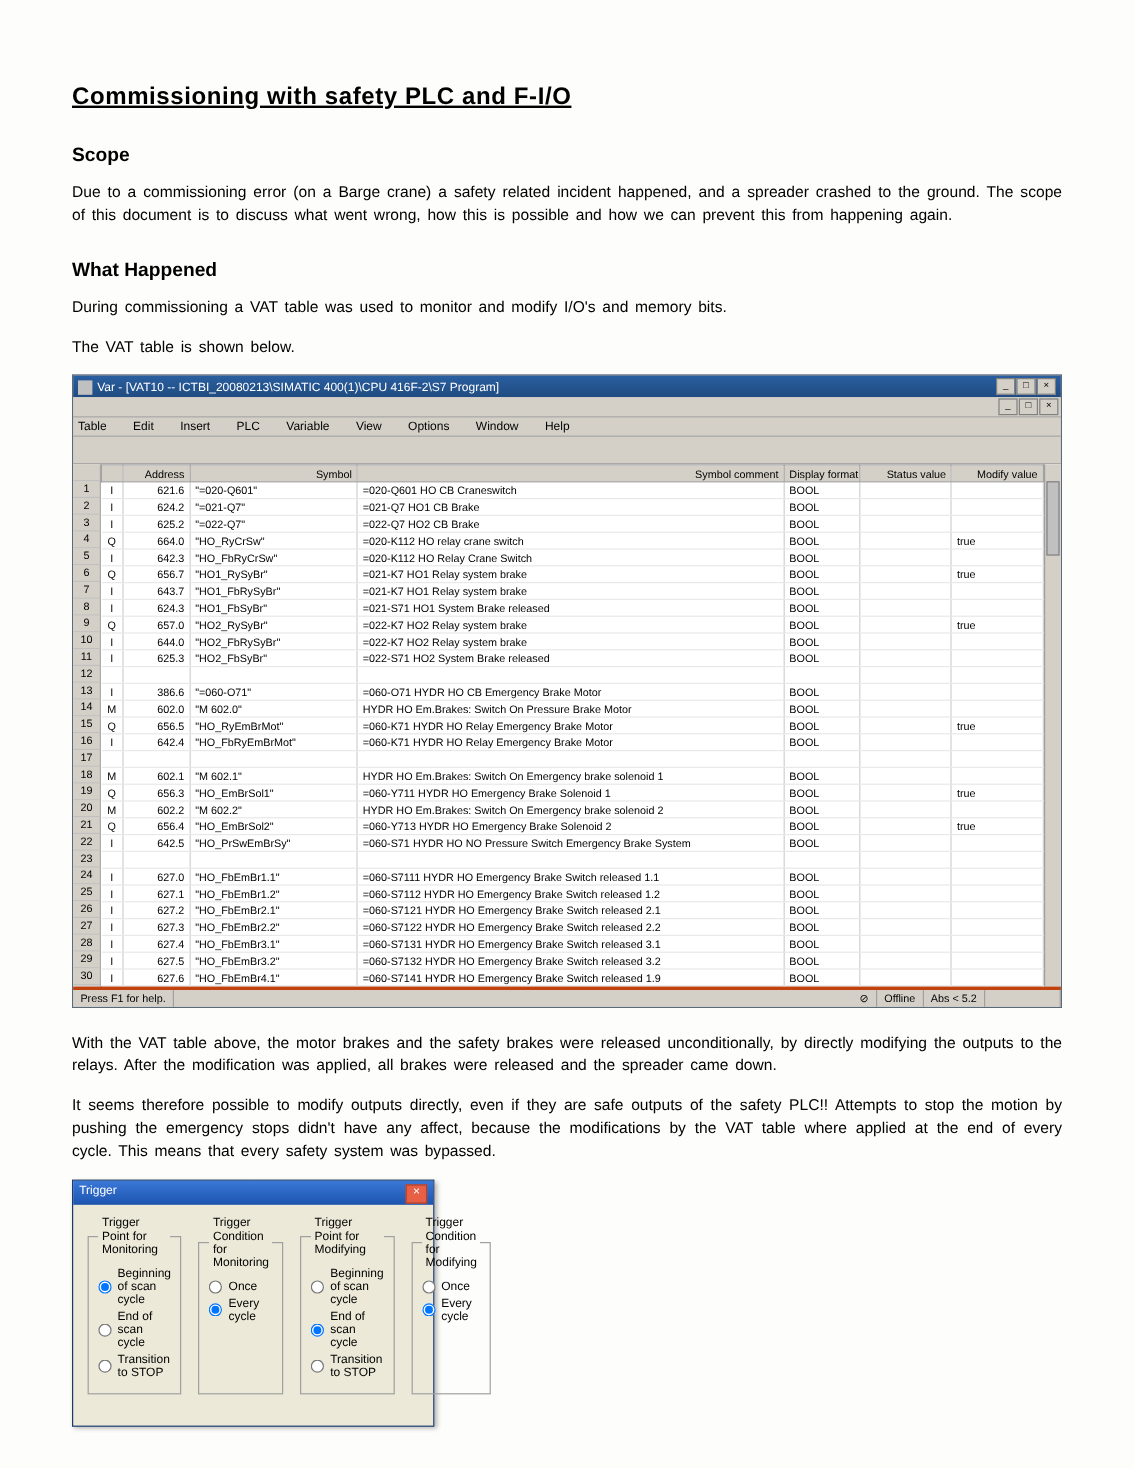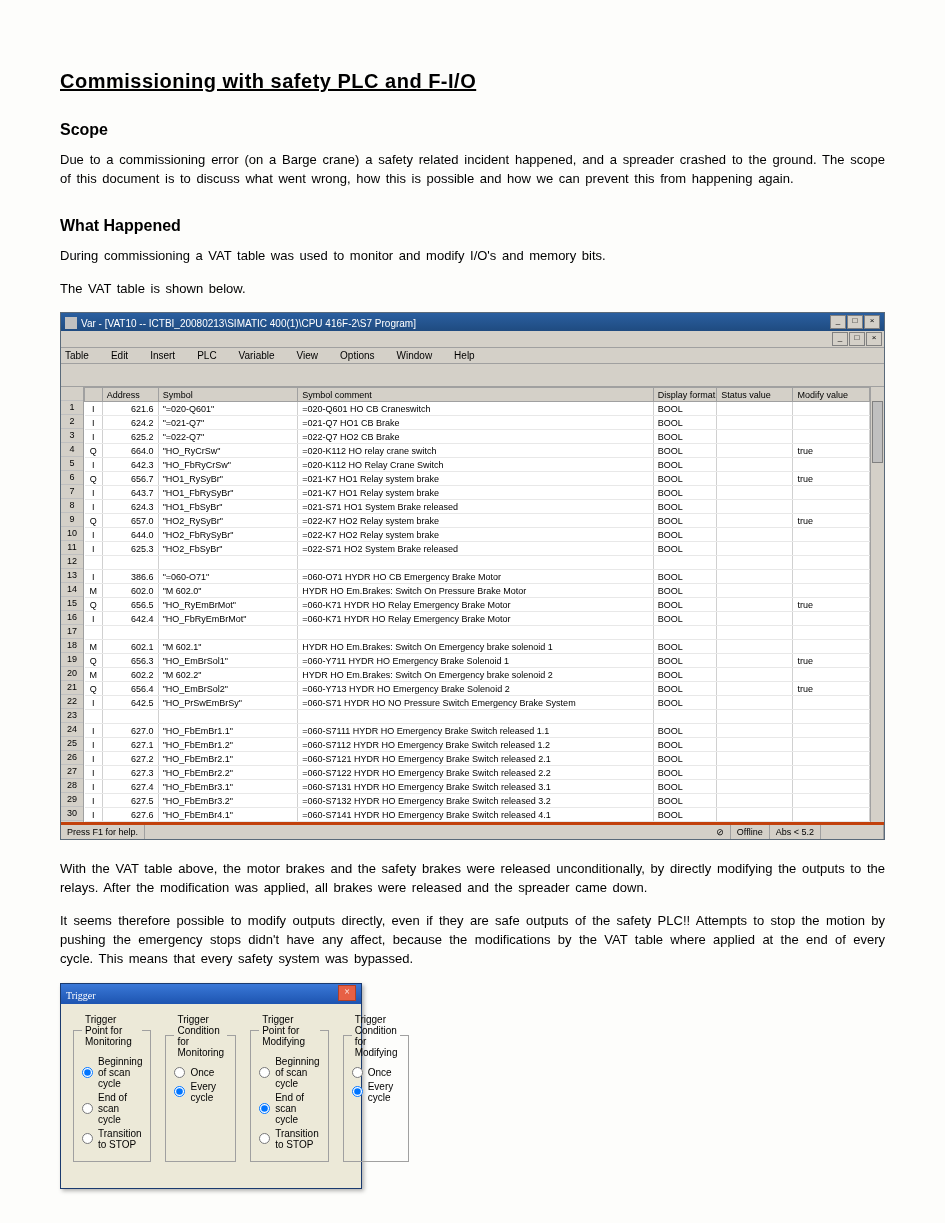--- a/index.html
+++ b/index.html
@@ -126,21 +126,21 @@
     border-collapse: collapse;
     font-size: 9px;
     width: 100%;
     table-layout: fixed;
   }
   table.grid th {
     background: #d4d0c8;
     border: 1px solid #a0a0a0;
     padding: 0 4px;
     height: 13px;
-    text-align: left;
+    text-align: right;
     font-weight: normal;
     overflow: hidden;
     white-space: nowrap;
   }
   table.grid td {
     border-right: 1px solid #d0d0d0;
     border-bottom: 1px solid #e8e8e8;
     padding: 0 4px;
     height: 13px;
     overflow: hidden;
@@ -187,23 +187,22 @@
     font-family: Tahoma, Arial, sans-serif;
     font-size: 10px;
     margin-top: 14px;
     box-shadow: 2px 2px 4px rgba(0,0,0,0.3);
   }
   .dlg-title {
     background: linear-gradient(#3a78d7, #1d54b0);
     color: #fff;
     padding: 3px 5px;
     display: flex;
-    align-items: flex-end;
+    align-items: flex-start;
     height: 14px;
-    font-family: Liberation Serif, serif;
   }
   .dlg-close {
     margin-left: auto;
     width: 16px; height: 14px;
     background: #e76045;
     border: 1px solid #b04028;
     color: #fff;
     text-align: center;
     line-height: 12px;
     font-size: 10px;
@@ -614,21 +613,21 @@
             <td>"HO_FbEmBr3.2"</td>
             <td>=060-S7132 HYDR HO Emergency Brake Switch released 3.2</td>
             <td>BOOL</td>
             <td></td>
             <td></td>
           </tr>
           <tr>
             <td class="col-typ">I</td>
             <td class="col-addr">627.6</td>
             <td>"HO_FbEmBr4.1"</td>
-            <td>=060-S7141 HYDR HO Emergency Brake Switch released 4.1</td>
+            <td>=060-S7141 HYDR HO Emergency Brake Switch released 1.9</td>
             <td>BOOL</td>
             <td></td>
             <td></td>
           </tr>
         </tbody>
     </table>
     <div class="scrollcol">
       <div class="thumb"></div>
     </div>
   </div>

